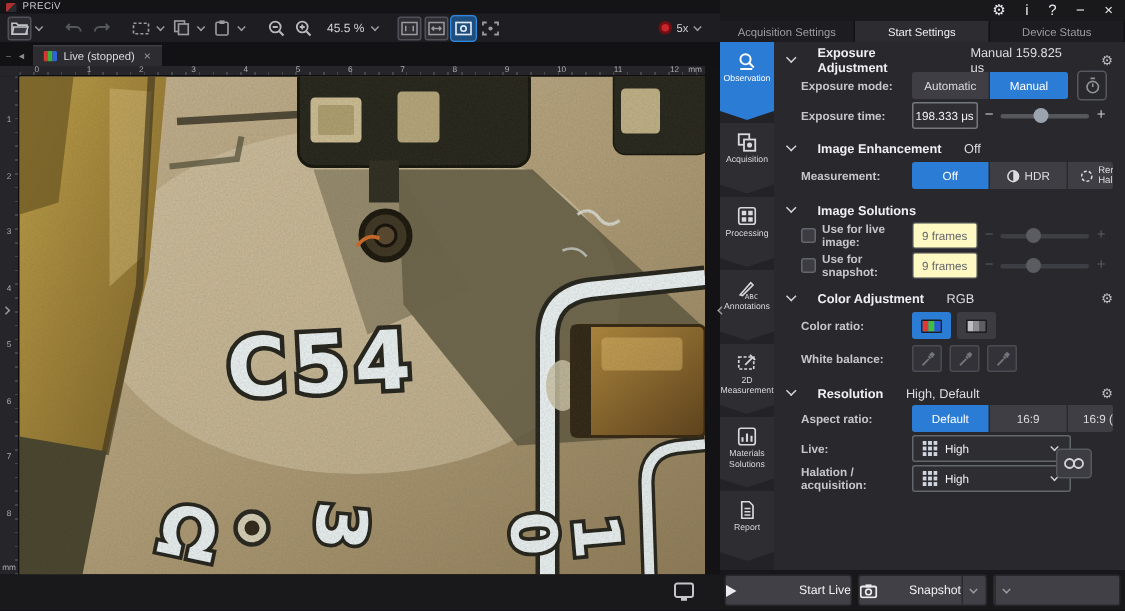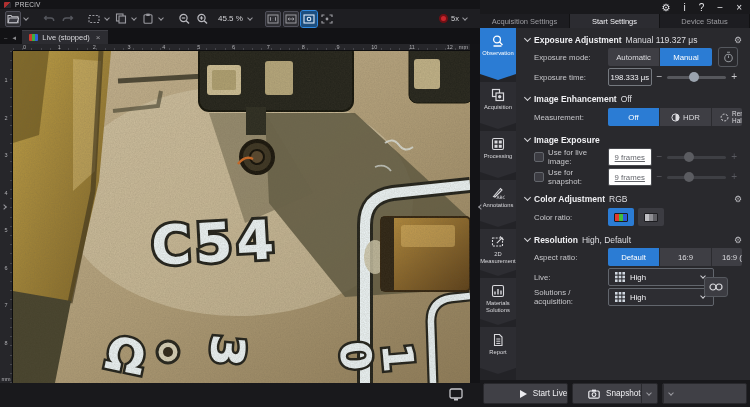--- a/index.html
+++ b/index.html
@@ -84,43 +84,43 @@
     align-items:center; justify-content:flex-start; padding-top:6px; gap:2px;
     clip-path:polygon(0 0,100% 0,100% calc(100% - 6px),50% 100%,0 calc(100% - 6px)); }
   .side-item.active { background:var(--accent); height:52px; }
   .side-label { font-size:5.8px; color:#d9d9dd; text-align:center; line-height:1.15; padding:0 1px; }
   .side-item.active .side-label { color:#fff; }
   .side-icon { display:block; }
 
   
   .settings { flex:1; padding:4px 8px 0 9px; overflow:hidden; }
   .section { margin-bottom:4px; position:relative; }
-  .sec-head { display:flex; align-items:center; height:15px; gap:4px; }
+  .sec-head { display:flex; align-items:center; height:15px; gap:15px; }
   .sec-chv { width:5px; height:5px; border-right:1.3px solid #d6d6da; border-bottom:1.3px solid #d6d6da; transform:rotate(45deg); margin-bottom:2px; }
   .sec-title { font-size:8.5px; font-weight:bold; color:#efeff2; }
   .sec-status { font-size:8.5px; color:#dedee2; }
   .sec-gear { margin-left:auto; font-size:9px; color:#bcbcc1; }
   .row { display:flex; align-items:center; height:20px; padding-left:9px; }
   .row.tall { height:22px; }
-  .row-label { width:74px; font-size:7.8px; color:#c6c6ca; flex-shrink:0; display:flex; align-items:center; gap:4px; }
+  .row-label { width:74px; font-size:7.8px; color:#c6c6ca; flex-shrink:0; display:flex; align-items:center; gap:4px;font-weight:bold; }
   .cb { width:10px; height:10px; background:#3c3c42; border:1px solid #63666c; border-radius:2px; flex-shrink:0; }
 
   .seg { display:flex; background:#3e3e44; border-radius:2px; overflow:hidden; }
   .seg .segbtn { height:18px; min-width:52px; padding:0 6px; font-size:7.8px; color:#dcdce0; background:transparent; border:none;
     display:flex; align-items:center; justify-content:center; gap:3px; border-right:1px solid #2b2b2f; font-family:inherit; }
   .seg .segbtn:last-child { border-right:none; }
   .seg .segbtn.sel { background:var(--accent); color:#fff; }
   .segbtn .two-line { font-size:6.4px; line-height:1.1; text-align:left; }
 
   .round-btn { width:20px; height:20px; margin-left:6px; border:1px solid #55585e; border-radius:3px; background:transparent;
     display:flex; align-items:center; justify-content:center; }
 
   .val-input { width:60px; height:18px; background:#2e2e33; border:1px solid #75797f; border-radius:2px; color:#f2f2f5;
     font-size:7.8px; display:flex; align-items:center; justify-content:center; }
-  .val-input.disabled { border-color:#46484d; color:#64666c; background:#ffffff;text-decoration:underline; }
+  .val-input.disabled { border-color:#46484d; color:#64666c; background:#fef9c3; }
   .mp { font-size:10px; color:#c9c9cd; margin:0 5px; line-height:10px; }
   .mp.disabled { color:#595a60; }
   .slider { position:relative; width:82px; height:10px; }
   .slider .track { position:absolute; left:0; right:0; top:4px; height:3px; background:#56575c; border-radius:2px; }
   .slider .handle { position:absolute; top:0; width:10px; height:10px; border-radius:50%; background:#9aa3ae; }
   .slider.disabled .track { background:#3e3f44; }
   .slider.disabled .handle { background:#5b5c61; }
 
   .icon-btn { width:26px; height:18px; border:none; border-radius:2px; background:#3c3c42; display:flex; align-items:center; justify-content:center; margin-right:4px; }
   .icon-btn.sel { background:var(--accent); }
@@ -134,21 +134,21 @@
   .dd { width:106px; height:18px; background:#2d2d32; border:1px solid #62666d; border-radius:2px; display:flex; align-items:center;
     gap:5px; padding:0 6px; font-size:7.8px; color:#f2f2f5; }
   .dd .chv { margin-left:auto; color:#cfcfd4; }
   .link-btn { position:absolute; right:14px; top:45px; width:24px; height:20px; background:#3c3c42; border:1px solid #55585e;
     border-radius:3px; display:flex; align-items:center; justify-content:center; }
 
   
   .right-footer { position:absolute; left:480px; top:380px; width:270px; height:27px; background:#18181b;
     display:flex; gap:4px; padding:3px 3px; }
   .fbtn { flex:1; background:#404046; border:1px solid #28282c; border-radius:2px; display:flex; align-items:stretch; overflow:hidden; }
-  .fbtn-main { flex:1; display:flex; align-items:center; justify-content:flex-end; gap:6px; font-size:8.2px; color:#f1f1f4; }
+  .fbtn-main { flex:1; display:flex; align-items:center; justify-content:space-between; gap:6px; font-size:8.2px; color:#f1f1f4; }
   .fbtn-arrow { width:16px; border-left:1px solid #2b2b2f; display:flex; align-items:center; justify-content:center; color:#d6d6da; }
   .play-tri { width:0; height:0; border-left:7px solid #ececf0; border-top:4.5px solid transparent; border-bottom:4.5px solid transparent; }
 </style>
 </head>
 <body>
 
 <div class="app">
 
   <div class="titlebar">
     <span class="app-icon"></span>
@@ -456,21 +456,21 @@
         <span class="side-label">Report</span>
       </div>
     </div>
 
     <div class="settings">
 
       <div class="section">
         <div class="sec-head">
           <i class="sec-chv"></i>
           <span class="sec-title">Exposure Adjustment</span>
-          <span class="sec-status">Manual 119.327 μs</span>
+          <span class="sec-status">Manual 159.825 μs</span>
           <span class="sec-gear">⚙</span>
         </div>
         <div class="row">
           <span class="row-label">Exposure mode:</span>
           <div class="seg">
             <button class="segbtn">Automatic</button>
             <button class="segbtn sel">Manual</button>
           </div>
           <span class="round-btn">
             <svg width="11" height="12" viewBox="0 0 11 12">
@@ -514,21 +514,21 @@
                 </svg>
               <span class="two-line"><span>Remove</span><br><span>Halation</span></span>
             </button>
           </div>
         </div>
       </div>
 
       <div class="section">
         <div class="sec-head">
           <i class="sec-chv"></i>
-          <span class="sec-title">Image Exposure</span>
+          <span class="sec-title">Image Solutions</span>
         </div>
         <div class="row">
           <span class="row-label">
             <span class="cb"></span>
             <span>Use for live image:</span>
           </span>
           <span class="val-input disabled">9 frames</span>
           <span class="mp disabled">−</span>
           <span class="slider disabled">
               <span class="track"></span>
@@ -567,20 +567,41 @@
                 <i></i>
               </span>
             </button>
           <button class="icon-btn">
               <span class="rgb-swatch gray">
                 <i></i>
                 <i></i>
                 <i></i>
               </span>
             </button>
+        </div>
+        <div class="row tall">
+          <span class="row-label">White balance:</span>
+          <span class="wb-btn">
+              <svg width="11" height="11" viewBox="0 0 11 11">
+                <path d="M2 9.5 L6.2 5.3 M6 3.5 L7.5 5 M6.8 2 l2.2 2.2" stroke="#73757b" stroke-width="1.2" fill="none"></path>
+                <rect x="7.2" y="1" width="2.6" height="2.6" fill="#73757b" transform="rotate(45 8.5 2.3)"></rect>
+              </svg>
+            </span>
+          <span class="wb-btn">
+              <svg width="11" height="11" viewBox="0 0 11 11">
+                <path d="M2 9.5 L6.2 5.3 M6 3.5 L7.5 5 M6.8 2 l2.2 2.2" stroke="#73757b" stroke-width="1.2" fill="none"></path>
+                <rect x="7.2" y="1" width="2.6" height="2.6" fill="#73757b" transform="rotate(45 8.5 2.3)"></rect>
+              </svg>
+            </span>
+          <span class="wb-btn">
+              <svg width="11" height="11" viewBox="0 0 11 11">
+                <path d="M2 9.5 L6.2 5.3 M6 3.5 L7.5 5 M6.8 2 l2.2 2.2" stroke="#73757b" stroke-width="1.2" fill="none"></path>
+                <rect x="7.2" y="1" width="2.6" height="2.6" fill="#73757b" transform="rotate(45 8.5 2.3)"></rect>
+              </svg>
+            </span>
         </div>
       </div>
 
       <div class="section">
         <div class="sec-head">
           <i class="sec-chv"></i>
           <span class="sec-title">Resolution</span>
           <span class="sec-status">High, Default</span>
           <span class="sec-gear">⚙</span>
         </div>
@@ -606,21 +627,21 @@
                   <rect x="0" y="7.4" width="2.6" height="2.6"></rect>
                   <rect x="3.7" y="7.4" width="2.6" height="2.6"></rect>
                   <rect x="7.4" y="7.4" width="2.6" height="2.6"></rect>
                 </g>
               </svg>
             <span>High</span>
             <i class="chv"></i>
           </span>
         </div>
         <div class="row">
-          <span class="row-label">Solutions / acquisition:</span>
+          <span class="row-label">Halation / acquisition:</span>
           <span class="dd">
             <svg width="10" height="10" viewBox="0 0 10 10">
                 <g fill="#cfd6df">
                   <rect x="0" y="0" width="2.6" height="2.6"></rect>
                   <rect x="3.7" y="0" width="2.6" height="2.6"></rect>
                   <rect x="7.4" y="0" width="2.6" height="2.6"></rect>
                   <rect x="0" y="3.7" width="2.6" height="2.6"></rect>
                   <rect x="3.7" y="3.7" width="2.6" height="2.6"></rect>
                   <rect x="7.4" y="3.7" width="2.6" height="2.6"></rect>
                   <rect x="0" y="7.4" width="2.6" height="2.6"></rect>

